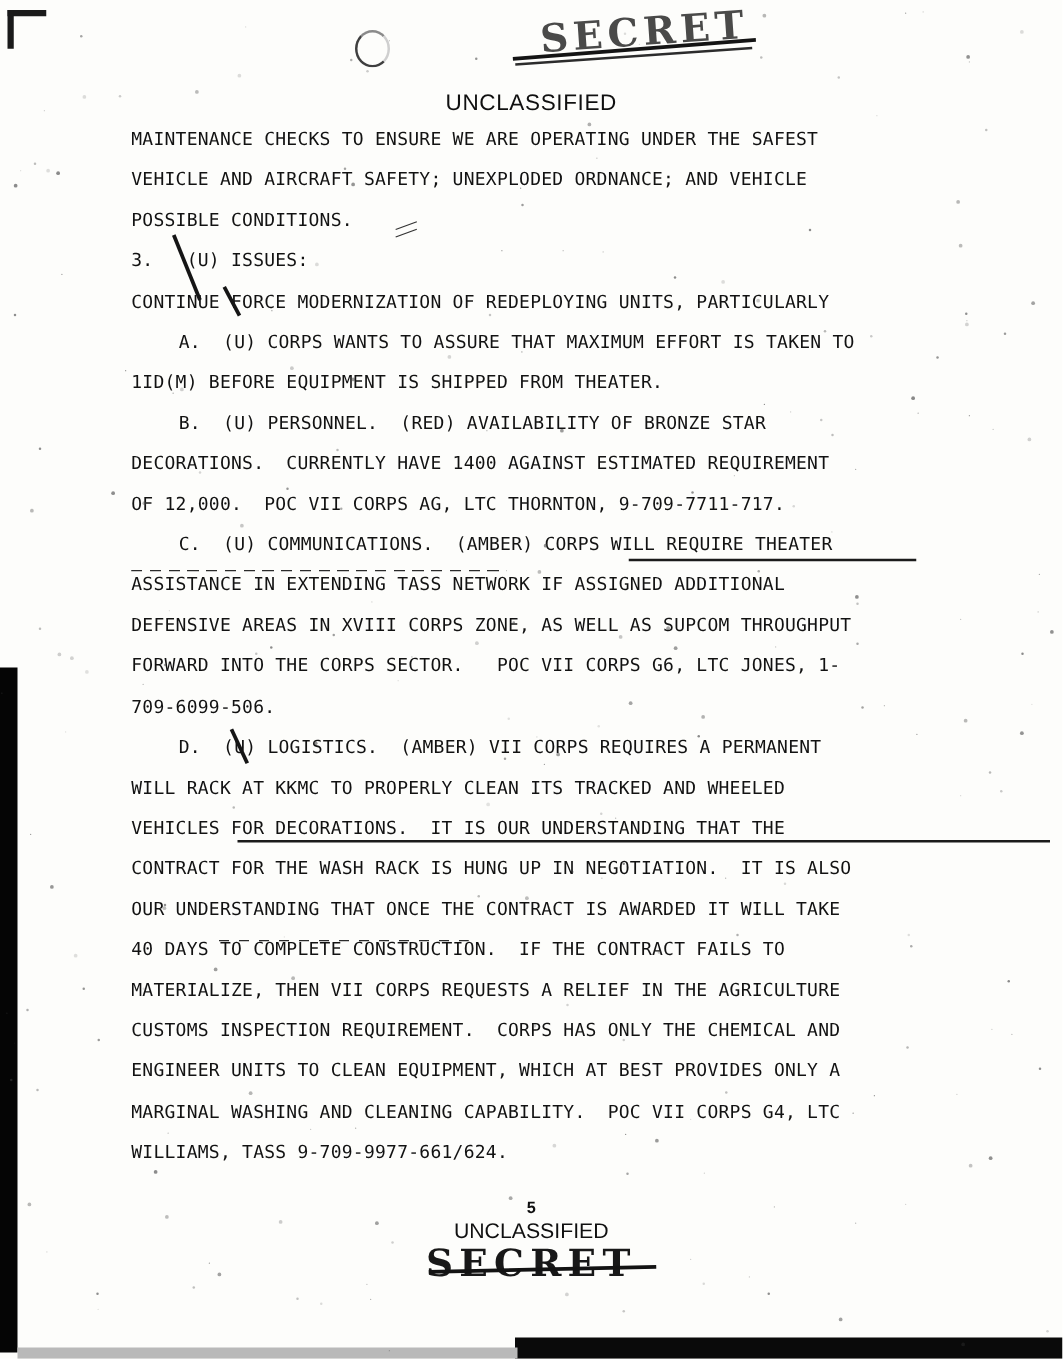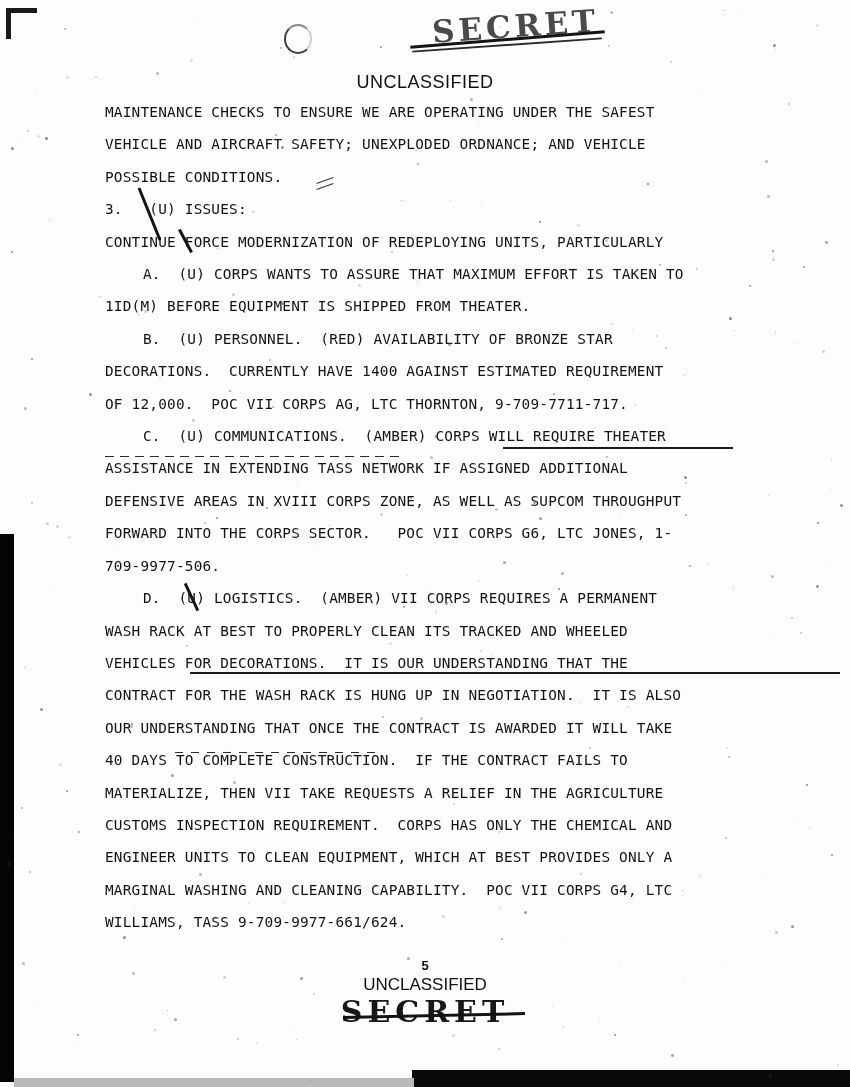--- a/index.html
+++ b/index.html
@@ -245,28 +245,28 @@
       <div class="line">CONTINUE FORCE MODERNIZATION OF REDEPLOYING UNITS, PARTICULARLY</div>
       <div class="line indent">A.  (U) CORPS WANTS TO ASSURE THAT MAXIMUM EFFORT IS TAKEN TO</div>
       <div class="line">1ID(M) BEFORE EQUIPMENT IS SHIPPED FROM THEATER.</div>
       <div class="line indent">B.  (U) PERSONNEL.  (RED) AVAILABILITY OF BRONZE STAR</div>
       <div class="line">DECORATIONS.  CURRENTLY HAVE 1400 AGAINST ESTIMATED REQUIREMENT</div>
       <div class="line">OF 12,000.  POC VII CORPS AG, LTC THORNTON, 9-709-7711-717.</div>
       <div class="line indent">C.  (U) COMMUNICATIONS.  (AMBER) CORPS WILL REQUIRE THEATER</div>
       <div class="line">ASSISTANCE IN EXTENDING TASS NETWORK IF ASSIGNED ADDITIONAL</div>
       <div class="line">DEFENSIVE AREAS IN XVIII CORPS ZONE, AS WELL AS SUPCOM THROUGHPUT</div>
       <div class="line">FORWARD INTO THE CORPS SECTOR.   POC VII CORPS G6, LTC JONES, 1-</div>
-      <div class="line">709-9977-506.</div>
+      <div class="line">709-6099-506.</div>
       <div class="line indent">D.  (U) LOGISTICS.  (AMBER) VII CORPS REQUIRES A PERMANENT</div>
-      <div class="line">WASH RACK AT BEST TO PROPERLY CLEAN ITS TRACKED AND WHEELED</div>
+      <div class="line">WILL RACK AT KKMC TO PROPERLY CLEAN ITS TRACKED AND WHEELED</div>
       <div class="line">VEHICLES FOR DECORATIONS.  IT IS OUR UNDERSTANDING THAT THE</div>
       <div class="line">CONTRACT FOR THE WASH RACK IS HUNG UP IN NEGOTIATION.  IT IS ALSO</div>
       <div class="line">OUR UNDERSTANDING THAT ONCE THE CONTRACT IS AWARDED IT WILL TAKE</div>
       <div class="line">40 DAYS TO COMPLETE CONSTRUCTION.  IF THE CONTRACT FAILS TO</div>
-      <div class="line">MATERIALIZE, THEN VII TAKE REQUESTS A RELIEF IN THE AGRICULTURE</div>
+      <div class="line">MATERIALIZE, THEN VII CORPS REQUESTS A RELIEF IN THE AGRICULTURE</div>
       <div class="line">CUSTOMS INSPECTION REQUIREMENT.  CORPS HAS ONLY THE CHEMICAL AND</div>
       <div class="line">ENGINEER UNITS TO CLEAN EQUIPMENT, WHICH AT BEST PROVIDES ONLY A</div>
       <div class="line">MARGINAL WASHING AND CLEANING CAPABILITY.  POC VII CORPS G4, LTC</div>
       <div class="line">WILLIAMS, TASS 9-709-9977-661/624.</div>
     </div>
 
   <div class="pen pen-stroke1"></div>
   <div class="pen pen-stroke2"></div>
   <div class="pen pen-stroke3"></div>
   <div class="underline-c"></div>

